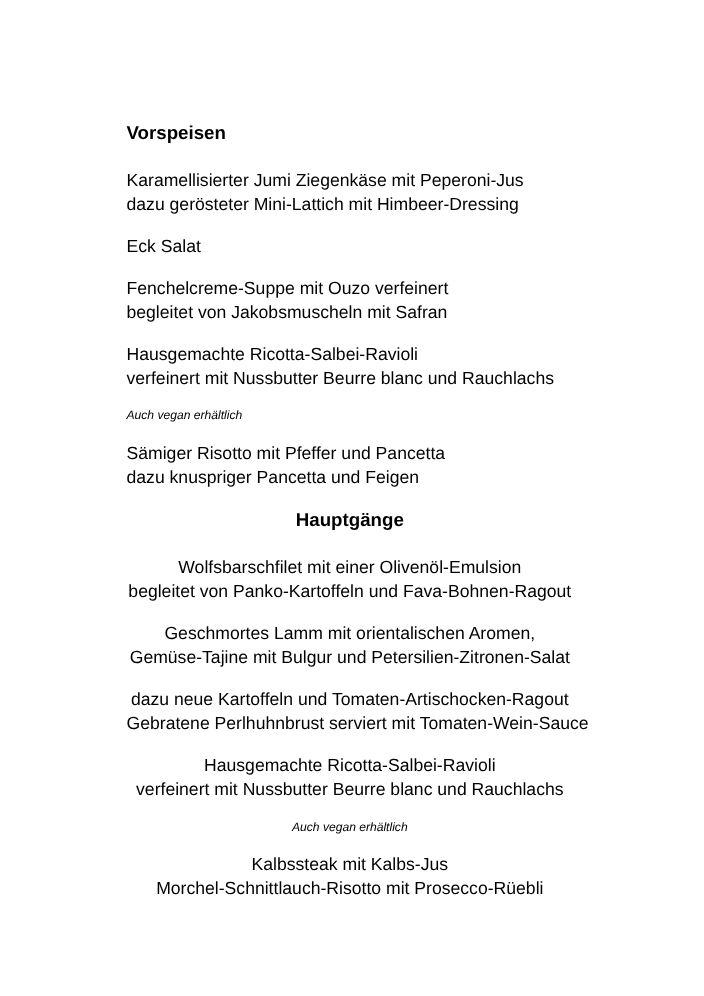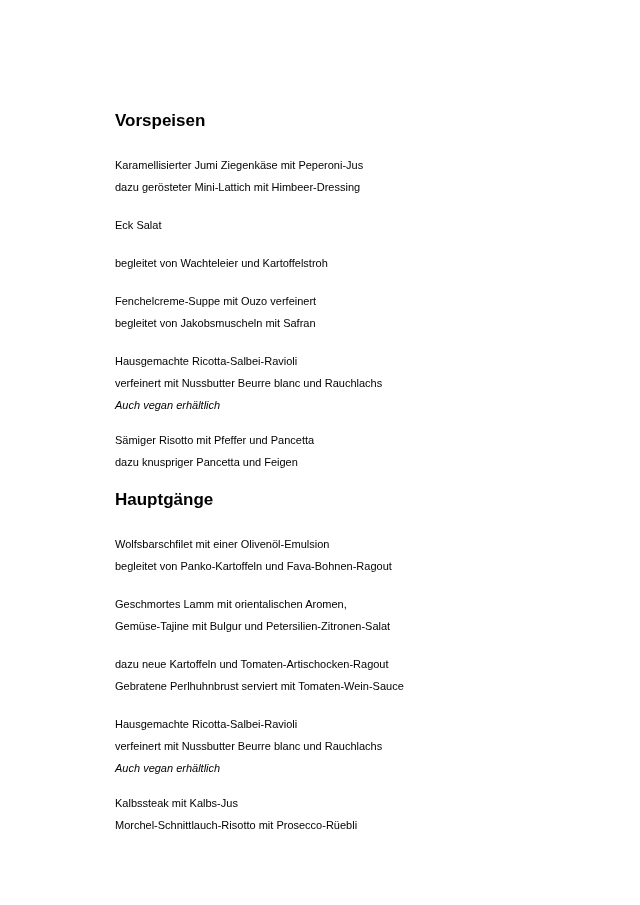--- a/index.html
+++ b/index.html
@@ -13,43 +13,44 @@
     height: 905px;
     background: #ffffff;
     color: #000000;
     font-family: "Liberation Sans", sans-serif;
     box-sizing: border-box;
     padding: 110px 55px 0 115px;
     overflow: hidden;
   }
   .menu-section + .menu-section {
     margin-top: 14px;
+    text-align: center;
   }
   .section-title {
     font-size: 17px;
     font-weight: bold;
     line-height: 22px;
     margin: 0 0 22px 0;
   }
   .menu-item {
     margin: 0 0 16px 0;
   }
   .item-line {
-    font-size: 11px;
+    font-size: 16px;
     line-height: 22px;
     white-space: nowrap;
   }
   .item-line:empty {
     display: none;
   }
   .vegan-note {
     font-size: 11px;
     font-style: italic;
     line-height: 15px;
-    margin-top: 4px;
+    margin-top: 15px;
   }
   .vegan-note:empty {
     display: none;
   }
   .menu-item.extra-gap {
     margin-top: 9px;
   }
 </style>
 </head>
 <body>
@@ -63,21 +64,20 @@
       <div class="item-line">Karamellisierter Jumi Ziegenkäse mit Peperoni-Jus</div>
       <div class="item-line">dazu gerösteter Mini-Lattich mit Himbeer-Dressing</div>
     </div>
 
     <div class="menu-item">
       <div class="item-line">Eck Salat</div>
 
     </div>
 
     <div class="menu-item">
-      <div class="item-line">begleitet von Wachteleier und Kartoffelstroh</div>
     </div>
 
     <div class="menu-item">
       <div class="item-line">Fenchelcreme-Suppe mit Ouzo verfeinert</div>
       <div class="item-line">begleitet von Jakobsmuscheln mit Safran</div>
     </div>
 
     <div class="menu-item">
       <div class="item-line">Hausgemachte Ricotta-Salbei-Ravioli</div>
       <div class="item-line">verfeinert mit Nussbutter Beurre blanc und Rauchlachs</div>

